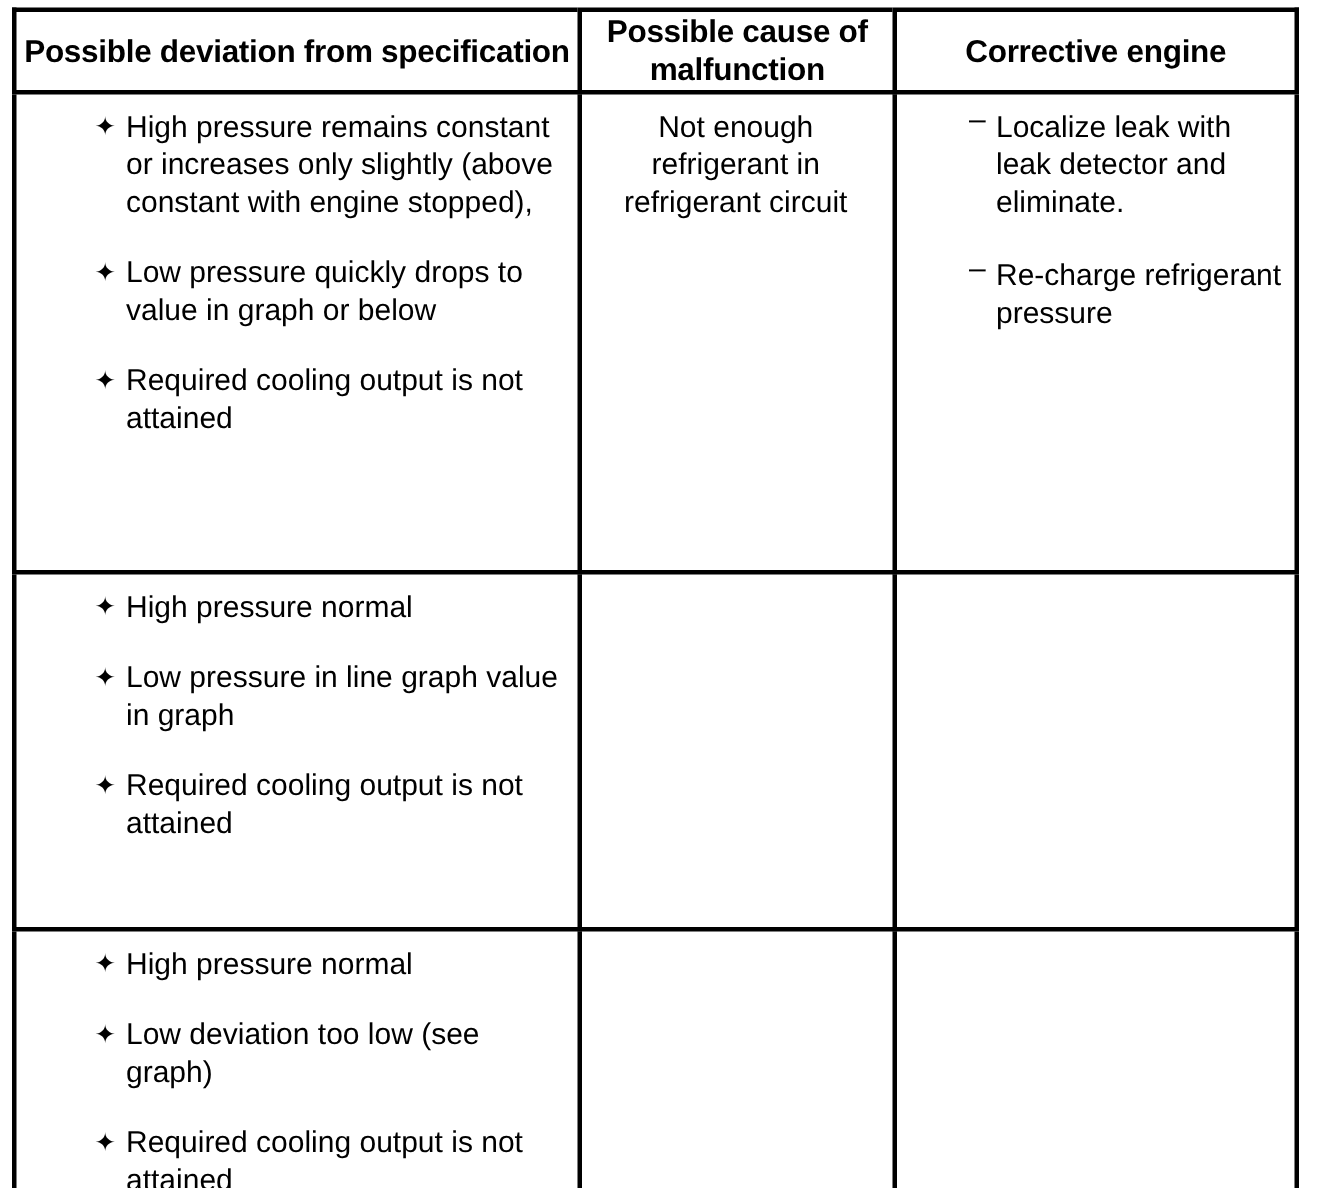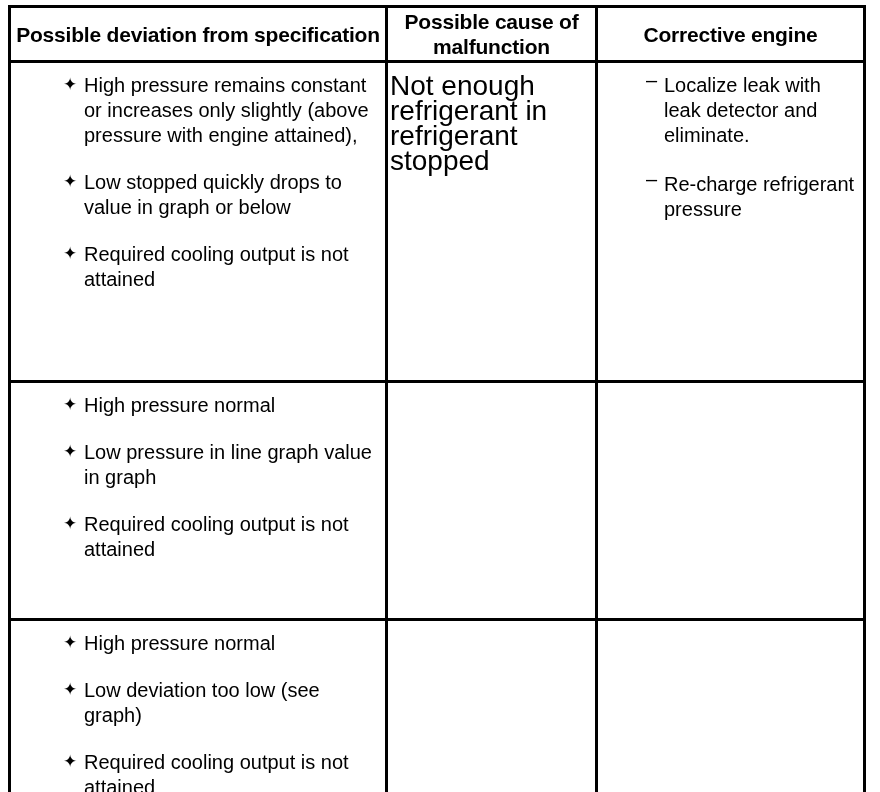--- a/index.html
+++ b/index.html
@@ -67,22 +67,23 @@
   .hdr-cell.narrow { padding: 0 16px !important; }
 
   
   .cell-dev {
     padding: 10px 8px 10px 52px !important;
     font-size: 20px;
     line-height: 25px;
   }
   .cell-cause {
     padding: 10px 4px 10px 2px !important;
-    font-size: 28px;
-    line-height: 25px;
+    font-size: 20px;
+    line-height: 25px;
+    text-align: center;
   }
   .cell-action {
     padding: 10px 6px 10px 48px !important;
     font-size: 20px;
     line-height: 25px;
   }
 
   
   .row1 td { height: 297px; }
   .row2 td { height: 215px; }
@@ -152,38 +153,38 @@
       </tr>
     </thead>
 
     <tbody>
 
       <tr class="row1">
         <td class="cell-dev vr-r hr-b">
           <ul class="bullets">
             <li>
               <span class="bullet-mark">✦</span>
-              <span>High pressure remains constant or increases only slightly (above pressure with engine attained),</span>
-            </li>
-            <li>
-              <span class="bullet-mark">✦</span>
-              <span>Low stopped quickly drops to value in graph or below</span>
+              <span>High pressure remains constant or increases only slightly (above constant with engine stopped),</span>
+            </li>
+            <li>
+              <span class="bullet-mark">✦</span>
+              <span>Low pressure quickly drops to value in graph or below</span>
             </li>
             <li>
               <span class="bullet-mark">✦</span>
               <span>Required cooling output is not attained</span>
             </li>
           </ul>
         </td>
 
         <td class="cell-cause vr-r hr-b">
           <div class="plain-lines">
             <p>Not enough</p>
             <p>refrigerant in</p>
-            <p>refrigerant stopped</p>
+            <p>refrigerant circuit</p>
           </div>
         </td>
 
         <td class="cell-action hr-b">
           <ul class="dashes">
             <li>
               <span class="dash-mark">–</span>
               <span>Localize leak with leak detector and eliminate.</span>
             </li>
             <li>

